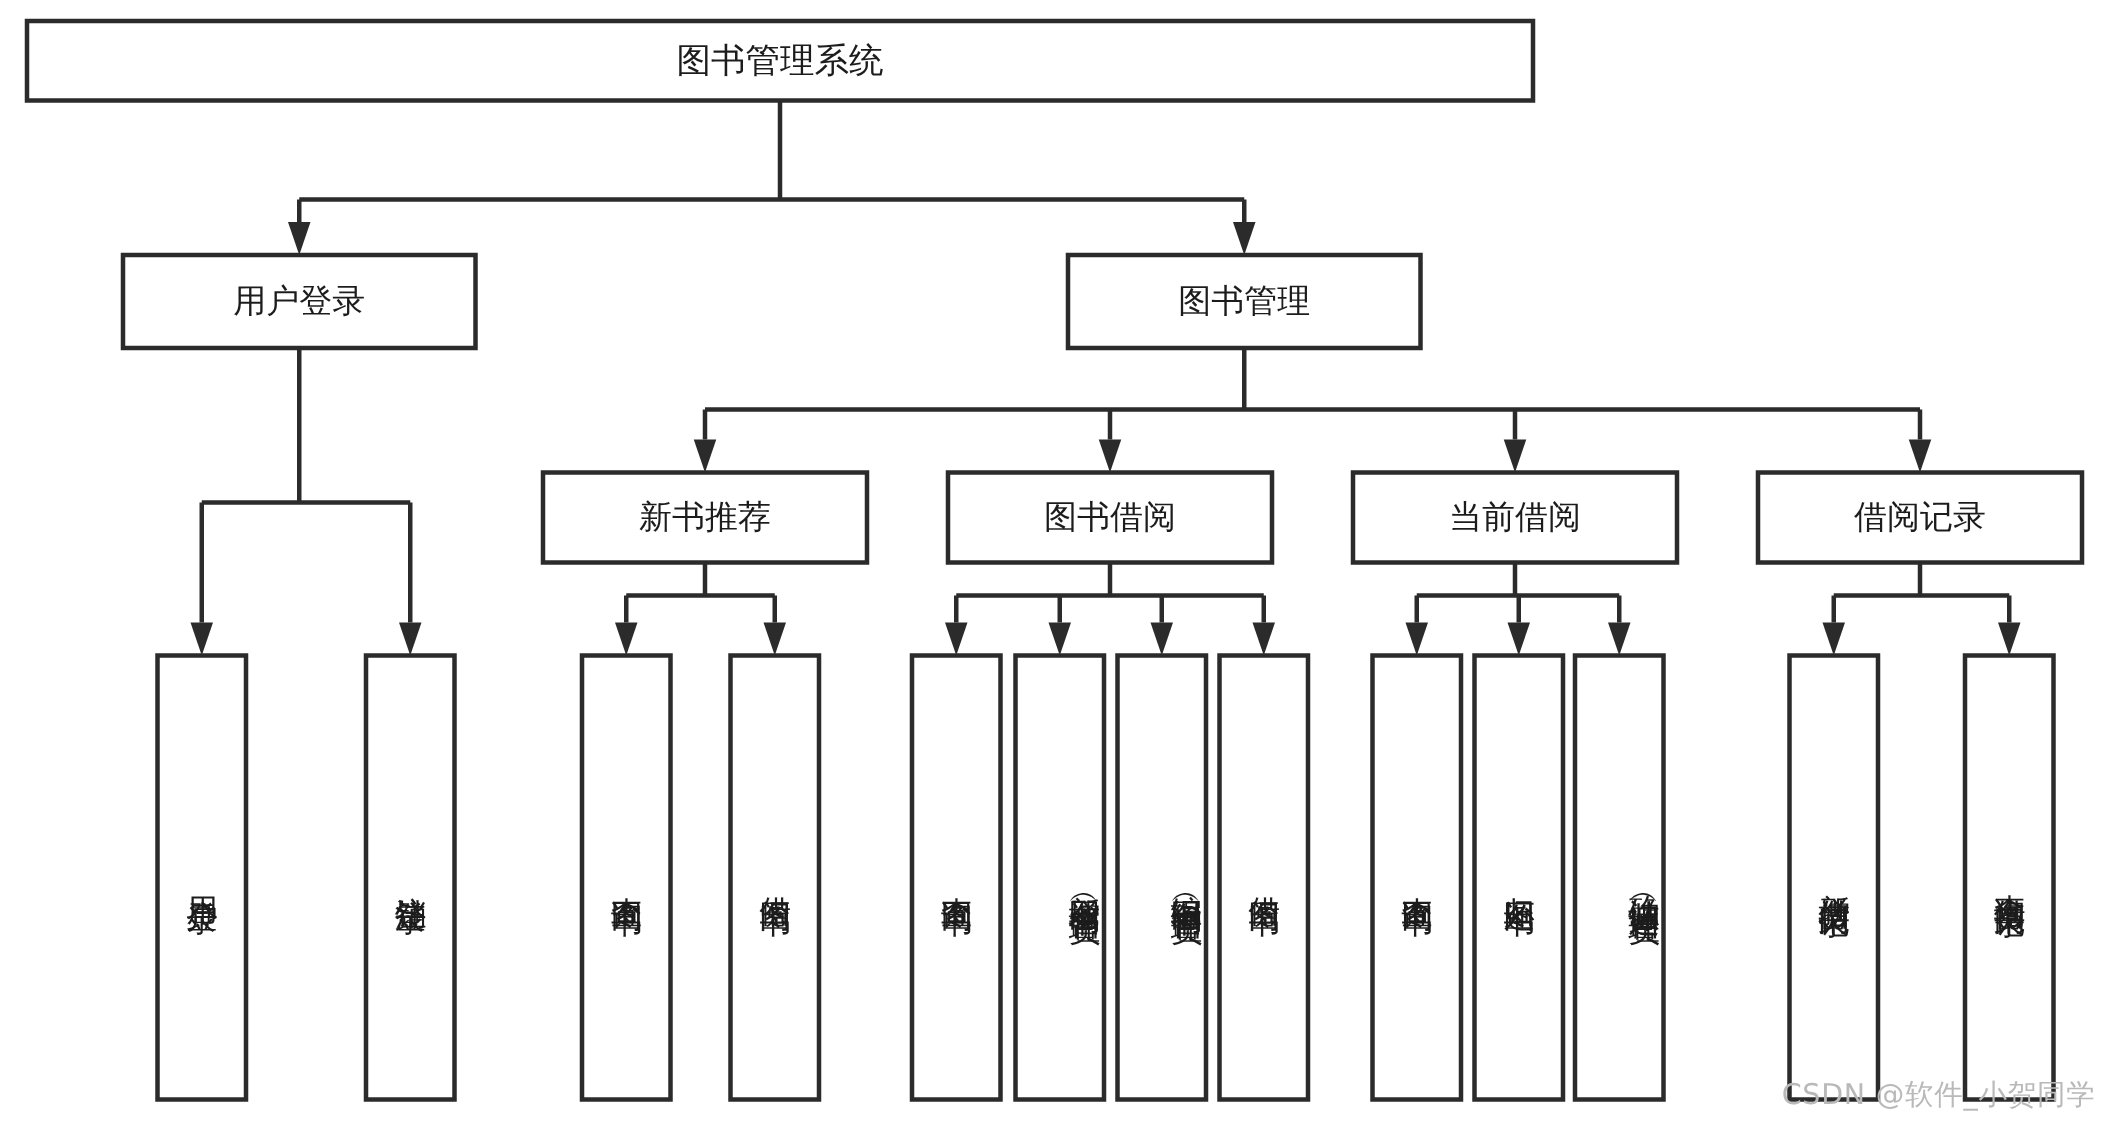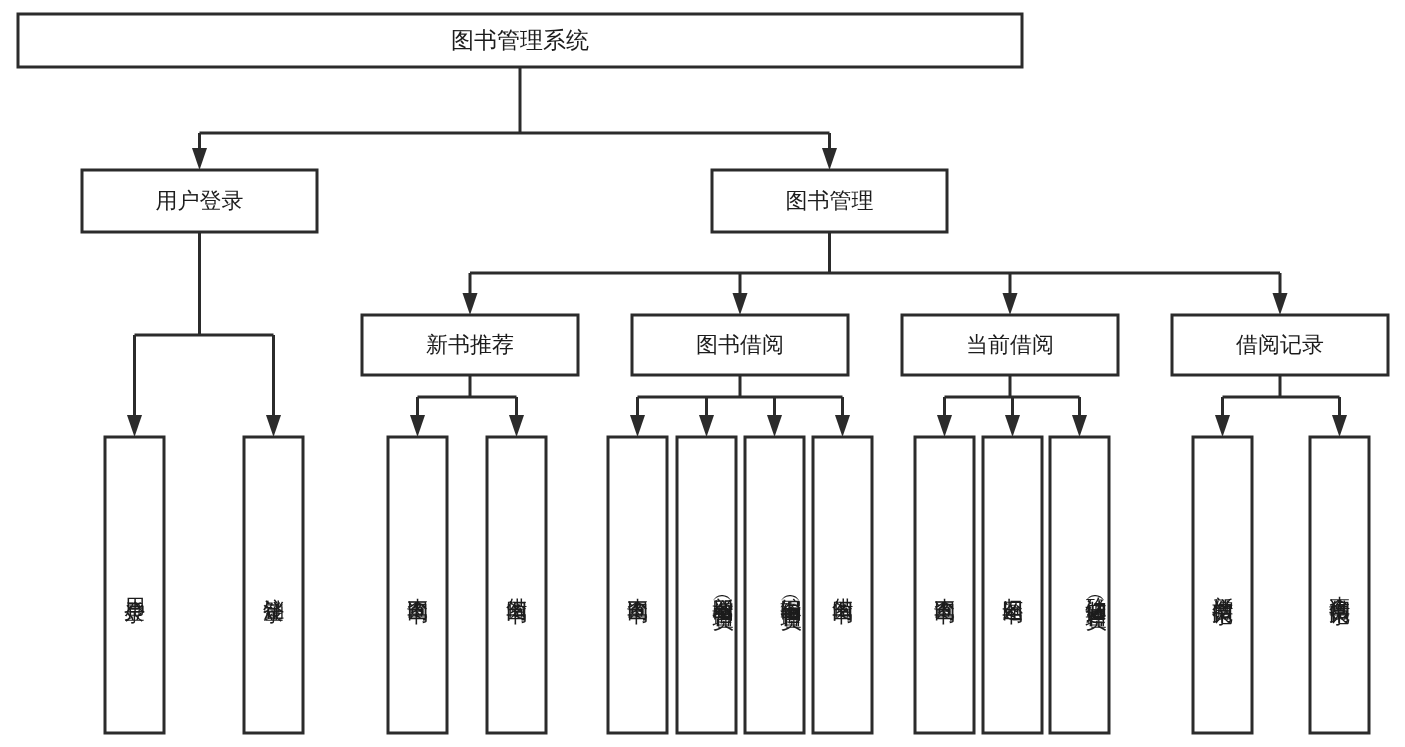--- a/index.html
+++ b/index.html
@@ -222,14 +222,15 @@
       <div class="leaf-label" style="left: 679px; top: 451px; width: 55px; height: 276px;">新增图书（管理员）</div>
       <div class="leaf-label" style="left: 747px; top: 451px; width: 55px; height: 276px;">编辑图书（管理员）</div>
       <div class="leaf-label centered" style="left: 815px; top: 437px; width: 55px; height: 296px;">借阅图书</div>
       <div class="leaf-label centered" style="left: 917px; top: 437px; width: 55px; height: 296px;">查询图书</div>
       <div class="leaf-label centered" style="left: 985px; top: 437px; width: 55px; height: 296px;">归还图书</div>
       <div class="leaf-label" style="left: 1052px; top: 451px; width: 55px; height: 276px;">确认归还（管理员）</div>
       <div class="leaf-label centered" style="left: 1195px; top: 437px; width: 55px; height: 296px;">新增借阅记录</div>
       <div class="leaf-label centered" style="left: 1312px; top: 437px; width: 55px; height: 296px;">查询借阅记录</div>
     </div>
 
+  <div class="watermark">CSDN @软件_小贺同学</div>
 
 </div>
 
 </body></html>

